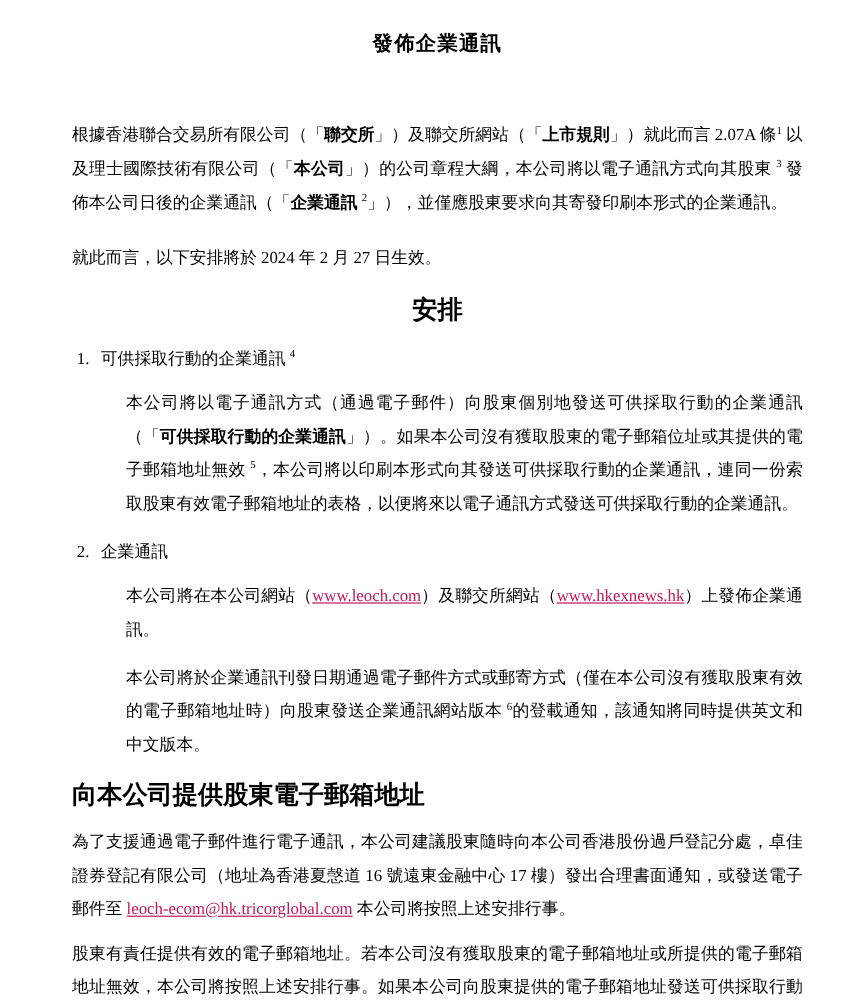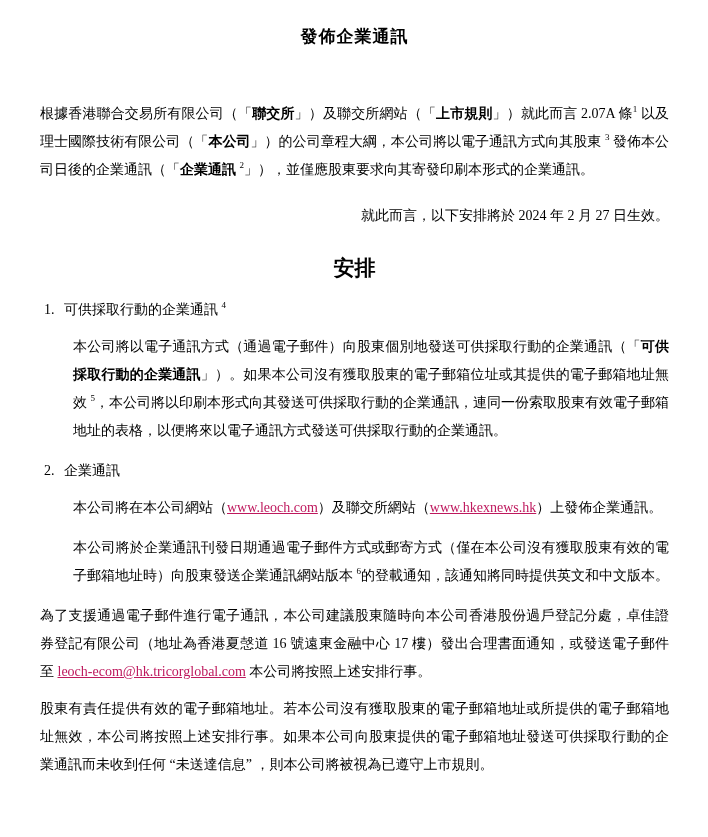--- a/index.html
+++ b/index.html
@@ -7,39 +7,38 @@
   body {
     height: 837px;
     background: #ffffff;
     overflow: hidden;
     font-family: "Liberation Serif", "DejaVu Serif", serif;
     color: #000000;
   }
   .page {
     width: 708px;
     height: 599px;
-    padding: 26px 39px 0 40px;
+    padding: 26px 39px 0 60px;
     font-size: 14px;
     line-height: 28px;
   }
   .title {
     font-size: 17px;
     line-height: 22px;
     font-weight: 700;
     text-align: center;
     margin-bottom: 52px;
     letter-spacing: 1px;
   }
   .para {
     text-align: justify;
     margin-bottom: 18px;
   }
   .para-plain {
-    margin-bottom: 24px;
-    text-align: right;
+    margin-bottom: 14px;
   }
   .heading {
     font-weight: 700;
     margin-bottom: 14px;
     text-align: center;
   }
   .sec-heading {
     font-weight: 700;
     margin-top: 12px;
     margin-bottom: 13px;
@@ -47,21 +46,21 @@
   .item-head {
     display: flex;
     padding-left: 4px;
     margin-bottom: 9px;
   }
   .num {
     flex: 0 0 20px;
     width: 20px;
   }
   .item-body {
-    margin-left: 33px;
+    margin-left: 45px;
     text-align: justify;
     margin-bottom: 12px;
   }
   .mb-sm { margin-bottom: 9px; }
   .mb-0  { margin-bottom: 0; }
   sup {
     font-size: 9px;
     line-height: 0;
     vertical-align: super;
   }
@@ -92,18 +91,19 @@
   </div>
   <p class="item-body"><span>本公司將以電子通訊方式（通過電子郵件）向股東個別地發送可供採取行動的企業通訊（「</span><span class="b">可供採取行動的企業通訊</span><span>」）。如果本公司沒有獲取股東的電子郵箱位址或其提供的電子郵箱地址無效 </span><sup>5</sup><span>，本公司將以印刷本形式向其發送可供採取行動的企業通訊，連同一份索取股東有效電子郵箱地址的表格，以便將來以電子通訊方式發送可供採取行動的企業通訊。</span></p>
 
   <div class="item-head">
     <span class="num">2.</span>
     <span class="item-title"><span>企業通訊</span></span>
   </div>
   <p class="item-body"><span>本公司將在本公司網站（</span><a class="doc-link">www.leoch.com</a><span>）及聯交所網站（</span><a class="doc-link">www.hkexnews.hk</a><span>）上發佈企業通訊。</span></p>
   <p class="item-body"><span>本公司將於企業通訊刊發日期通過電子郵件方式或郵寄方式（僅在本公司沒有獲取股東有效的電子郵箱地址時）向股東發送企業通訊網站版本 </span><sup>6</sup><span>的登載通知，該通知將同時提供英文和中文版本。</span></p>
 
+  <h2 class="sec-heading">向本公司提供股東電子郵箱地址</h2>
 
   <p class="para mb-sm"><span>為了支援通過電子郵件進行電子通訊，本公司建議股東隨時向本公司香港股份過戶登記分處，卓佳證券登記有限公司（地址為香港夏愨道 16 號遠東金融中心 17 樓）發出合理書面通知，或發送電子郵件至 </span><a class="doc-link">leoch-ecom@hk.tricorglobal.com</a><span> 本公司將按照上述安排行事。</span></p>
 
   <p class="para mb-0"><span>股東有責任提供有效的電子郵箱地址。若本公司沒有獲取股東的電子郵箱地址或所提供的電子郵箱地址無效，本公司將按照上述安排行事。如果本公司向股東提供的電子郵箱地址發送可供採取行動的企業通訊而未收到任何 “未送達信息” ，則本公司將被視為已遵守上市規則。</span></p>
 
 </div>
 
 </body></html>

